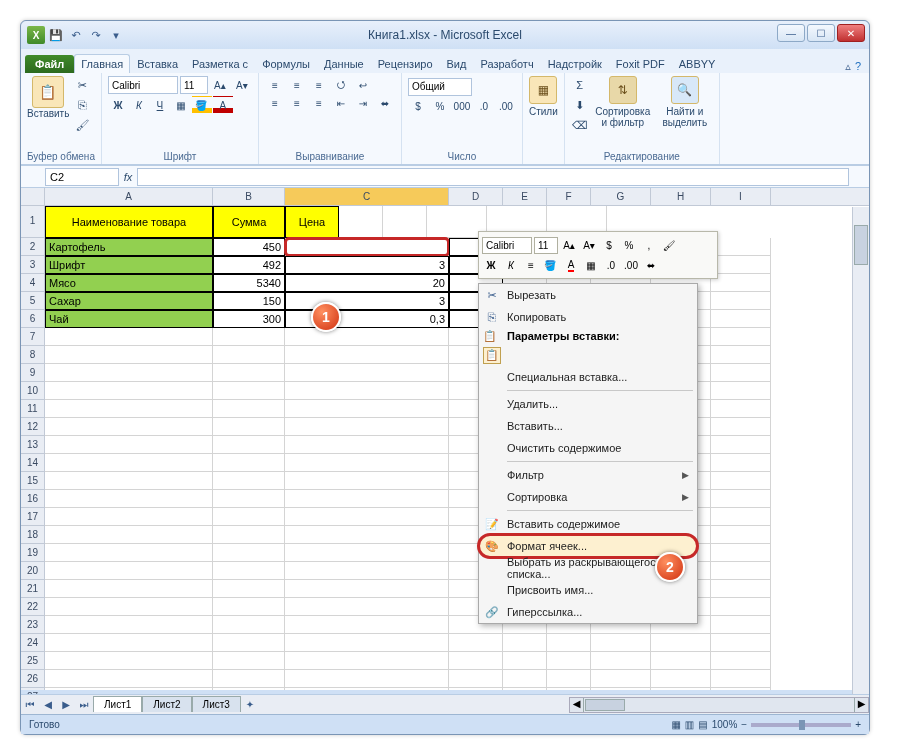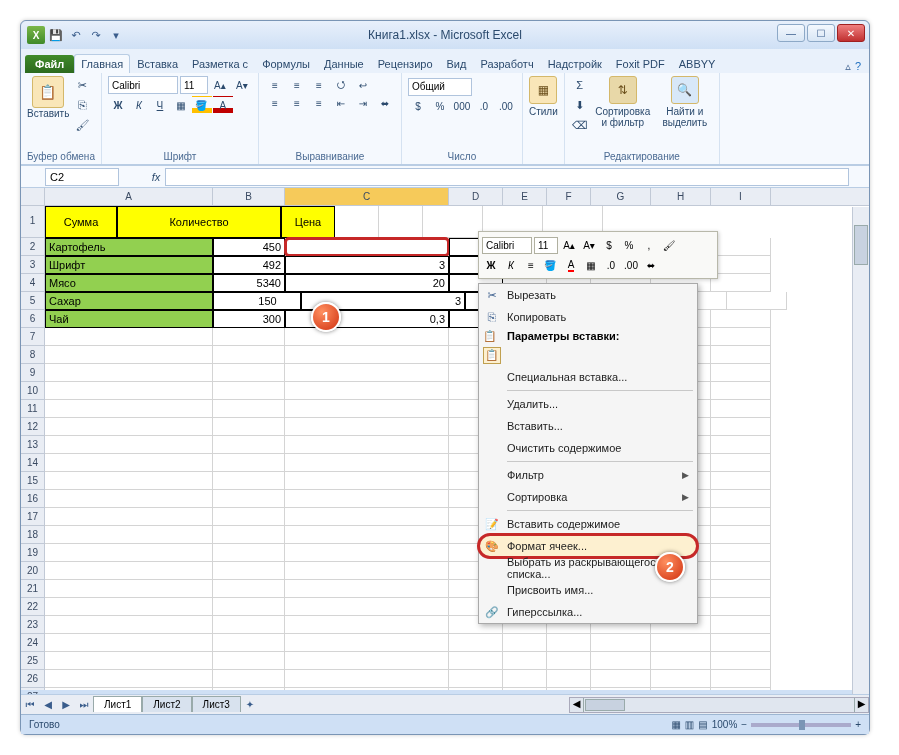--- a/index.html
+++ b/index.html
@@ -31,21 +31,21 @@
 .btnrow { display:flex; gap:2px; align-items:center;}
 .ic { width:18px; height:18px; display:flex;align-items:center;justify-content:center;font-size:11px;color:#2b4a6d;}
 .sel { border:1px solid #b0c4dd; background:#fff; font-size:10px; padding:1px 3px; height:18px;}
 .fontbtns { display:flex; gap:1px; margin-top:2px;}
 .fb { width:20px; height:18px; display:flex;align-items:center;justify-content:center;font-size:10px;color:#2b4a6d;border:1px solid transparent;}
 .bigcol { display:flex; flex-direction:column; align-items:center; gap:2px;}
 .bigcol .bigic { width:28px; height:28px; font-size:12px;}
 
 .formulabar { height:22px; background:#f5f9fe; border-bottom:1px solid #b9cde4; display:flex; align-items:center; font-size:11px;}
 .namebox { width:74px; height:18px; border:1px solid #b0c4dd; background:#fff; margin-left:24px; padding:0 4px; display:flex;align-items:center;}
-.fxic { width:18px; height:18px; display:flex;align-items:center;justify-content:center;font-style:italic;color:#2b4a6d;margin-left:28px;}
+.fxic { width:18px; height:18px; display:flex;align-items:center;justify-content:center;font-style:italic;color:#2b4a6d;}
 .fxinput { flex:1; height:18px; border:1px solid #b0c4dd; background:#fff; margin-right:20px;}
 
 .sheet { position:relative; background:#fff; height:502px; display:flex;}
 .rowhdrs { width:24px; background:#e9edf4; border-right:1px solid #c1c9d6;}
 .rowhdr { height:18px; border-bottom:1px solid #c1c9d6; text-align:center; font-size:10px; color:#3a4a62; line-height:18px;}
 .corner { height:18px; border-bottom:1px solid #c1c9d6; background:#e9edf4;}
 .gridwrap { flex:1; position:relative; overflow:hidden;}
 .colhdrs { display:flex; height:18px; background:#e9edf4; border-bottom:1px solid #c1c9d6;}
 .colhdr { border-right:1px solid #c1c9d6; text-align:center; font-size:10px; color:#3a4a62; line-height:18px;}
 .colhdr.active { background:#f6ca5a;}
@@ -273,22 +273,22 @@
           <div class="colhdr active" style="width: 164px;">C</div>
           <div class="colhdr" style="width: 54px;">D</div>
           <div class="colhdr" style="width: 44px;">E</div>
           <div class="colhdr" style="width: 44px;">F</div>
           <div class="colhdr" style="width: 60px;">G</div>
           <div class="colhdr" style="width: 60px;">H</div>
           <div class="colhdr" style="width: 60px;">I</div>
         </div>
       <div class="cells">
           <div class="row" style="height: 32px;">
+            <div class="cell hdr1" style="width: 168px; line-height: 30px;">Наименование товара</div>
             <div class="cell hdr1" style="width: 72px; line-height: 30px;">Сумма</div>
-            <div class="cell hdr1" style="width: 164px; line-height: 30px;">Количество</div>
             <div class="cell hdr1" style="width: 54px; line-height: 30px;">Цена</div>
             <div class="cell" style="width: 44px; line-height: 30px;"></div>
             <div class="cell" style="width: 44px; line-height: 30px;"></div>
             <div class="cell" style="width: 60px; line-height: 30px;"></div>
             <div class="cell" style="width: 60px; line-height: 30px;"></div>
             <div class="cell" style="width: 60px; line-height: 30px;"></div>
           </div>
           <div class="row">
             <div class="cell green" style="width: 168px;">Картофель</div>
             <div class="cell bord r" style="width: 72px;">450</div>
@@ -317,21 +317,21 @@
             <div class="cell bord r" style="width: 164px;">20</div>
             <div class="cell bord r" style="width: 54px;"></div>
             <div class="cell" style="width: 44px;"></div>
             <div class="cell" style="width: 44px;"></div>
             <div class="cell" style="width: 60px;"></div>
             <div class="cell" style="width: 60px;"></div>
             <div class="cell" style="width: 60px;"></div>
           </div>
           <div class="row">
             <div class="cell green" style="width: 168px;">Сахар</div>
-            <div class="cell bord r" style="width: 88px; text-align: center;">150</div>
+            <div class="cell bord r" style="width: 72px;">150</div>
             <div class="cell bord r" style="width: 164px;">3</div>
             <div class="cell bord r" style="width: 54px;"></div>
             <div class="cell" style="width: 44px;"></div>
             <div class="cell" style="width: 44px;"></div>
             <div class="cell" style="width: 60px;"></div>
             <div class="cell" style="width: 60px;"></div>
             <div class="cell" style="width: 60px;"></div>
           </div>
           <div class="row">
             <div class="cell green" style="width: 168px;">Чай</div>

